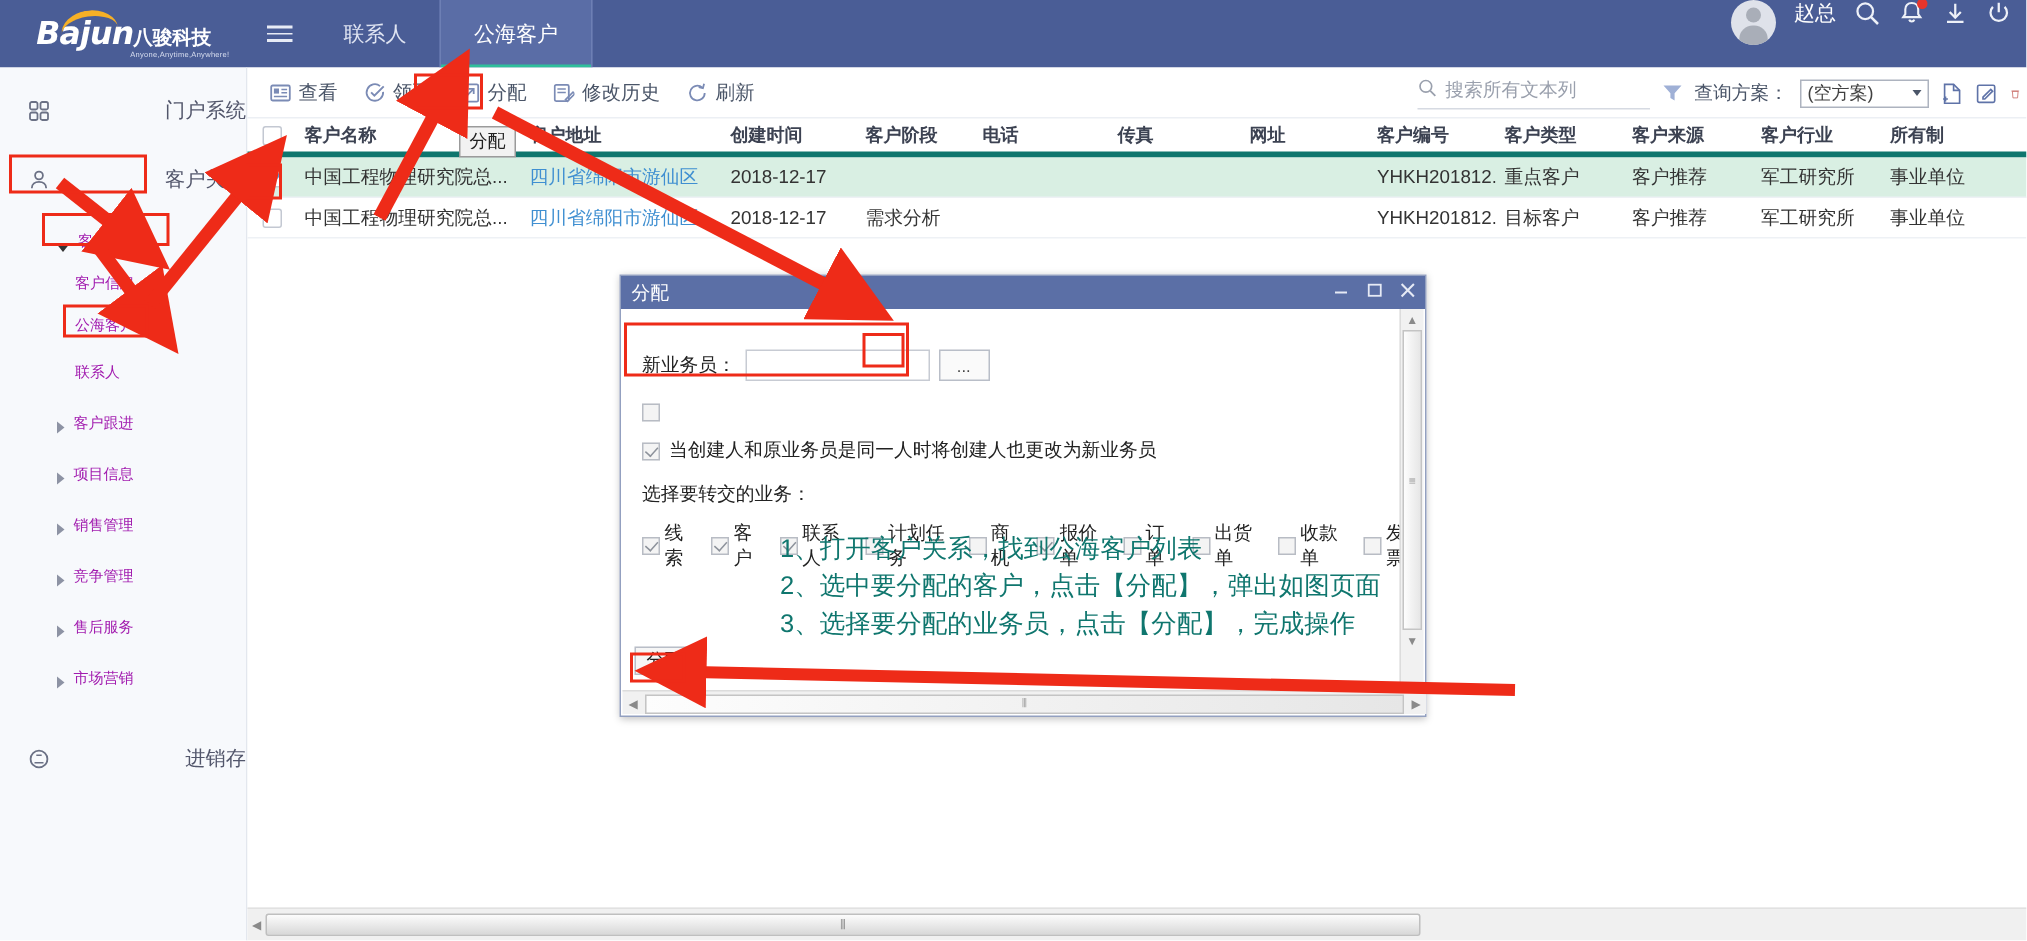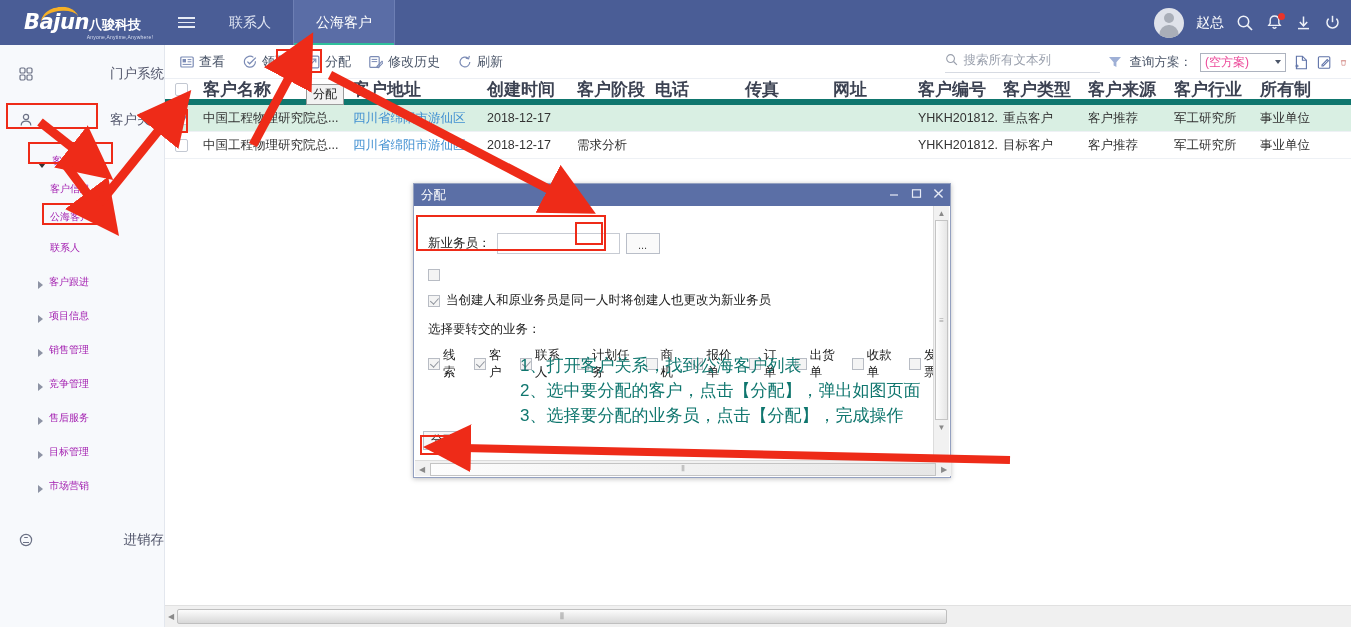--- a/index.html
+++ b/index.html
@@ -50,21 +50,21 @@
   .nav-tab.active {
     background: #5a6da6; color: #ffffff;
     border-left: 1px solid #6d7fb4; border-right: 1px solid #6d7fb4;
   }
   .nav-tab.active::after {
     content: ""; position: absolute; left: 0; right: 0; bottom: 0;
     height: 2px; background: #2fbf9b;
   }
   .topbar-right {
     position: absolute; right: 10px; top: 0; height: 45px;
-    display: flex; align-items: center; gap: 12px;
+    display: flex; align-items: flex-start; gap: 12px;
   }
   .avatar {
     width: 30px; height: 30px; border-radius: 50%; background: #dfe2ea;
     position: relative; overflow: hidden; flex: none;
   }
   .avatar::before {
     content: ""; position: absolute; left: 50%; top: 5px; width: 10px; height: 10px;
     background: #a9aeb8; border-radius: 50%; transform: translateX(-50%);
   }
   .avatar::after {
@@ -122,30 +122,30 @@
   }
   .search-box {
     display: flex; align-items: center; gap: 6px; width: 155px;
     border-bottom: 1px solid #d6dae2; padding-bottom: 2px;
   }
   .search-ph { color: #9aa0ad; font-size: 12.5px; }
   .plan-label { font-size: 12.5px; color: #4a5568; }
   .plan-select {
     width: 86px; height: 19px; border: 1px solid #adb3bf; background: #fff;
     display: flex; align-items: center; justify-content: space-between;
-    padding: 0 4px; font-size: 12px; color: #ec4899; cursor: pointer;
+    padding: 0 4px; font-size: 12px; color: #404040; cursor: pointer;
   }
   .mini-caret { border-top: 4px solid #4a5568; border-left: 3.5px solid transparent; border-right: 3.5px solid transparent; width:0;height:0;}
   .ic-btn { color: #5f73a8; cursor: pointer; display: flex; }
 
   
   .grid { position: relative; }
   .grid-head {
     display: flex; height: 26px; align-items: center;
-    border-bottom: 6px solid #0f766e; font-size: 17px; color: #3c4252; font-weight: bold;
+    border-bottom: 4px solid #0f766e; font-size: 12px; color: #3c4252; font-weight: bold;
   }
   .grid-row {
     display: flex; height: 27px; align-items: center;
     border-bottom: 1px solid #eef1f5; font-size: 12.5px; color: #333;
   }
   .grid-row.sel { background: #d9efe3; }
   .cell { padding: 0 6px; overflow: hidden; white-space: nowrap; }
   .c-chk { width: 32px; display: flex; justify-content: center; align-items: center; }
   .chk {
     width: 13px; height: 13px; border: 1px solid #c3c8d2; background: #fff;
@@ -340,24 +340,20 @@
       <div class="side-sub" style="padding-top:10px;padding-bottom:10px">
         <span class="caret-r"></span>
         <span>竞争管理</span>
       </div>
       <div class="side-sub" style="padding-top:10px;padding-bottom:10px">
         <span class="caret-r"></span>
         <span>售后服务</span>
       </div>
       <div class="side-sub" style="padding-top:10px;padding-bottom:10px">
         <span class="caret-r"></span>
-        <span>目标管理</span>
-      </div>
-      <div class="side-sub" style="padding-top:10px;padding-bottom:10px">
-        <span class="caret-r"></span>
         <span>市场营销</span>
       </div>
 
       <div class="side-top" style="margin-top:22px">
         <span class="ic">
           <svg width="14" height="14" viewBox="0 0 14 14">
               <circle cx="7" cy="7" r="5.6" fill="none" stroke="#6b7185" stroke-width="1.2"></circle>
               <path d="M4 9.5h6M5.2 4.5h3.6" stroke="#6b7185" stroke-width="1.1" fill="none"></path>
             </svg>
         </span>

